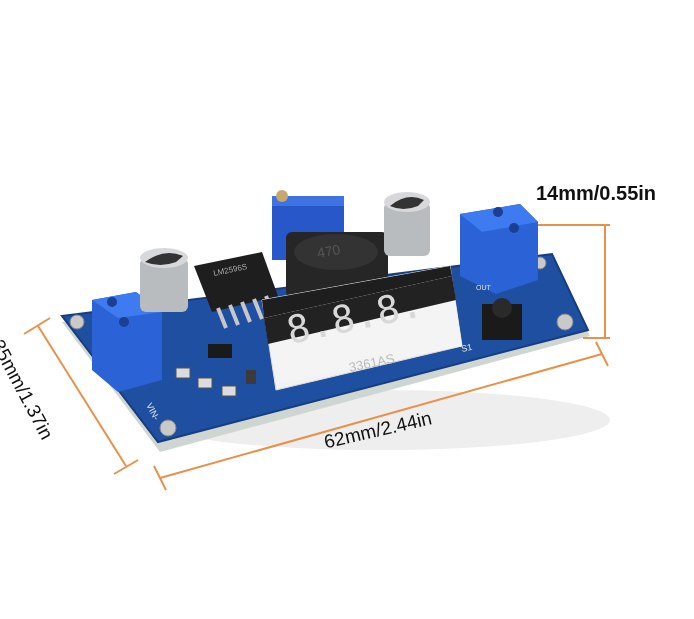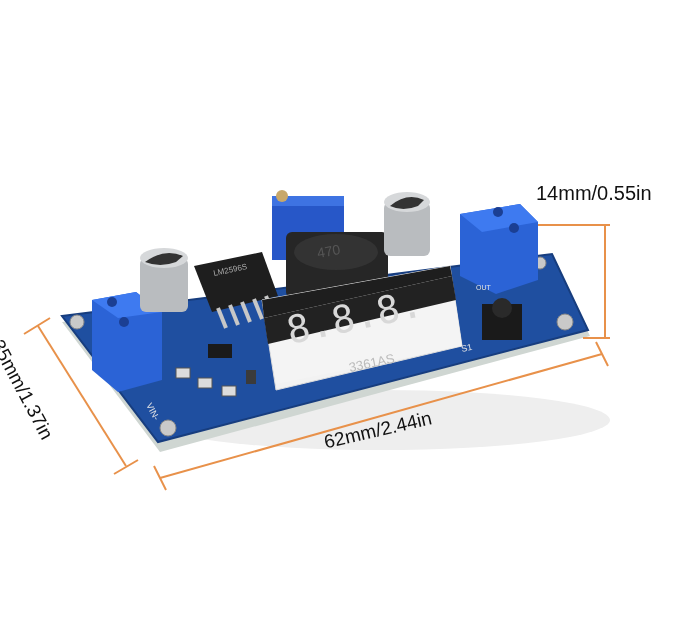--- a/index.html
+++ b/index.html
@@ -1,19 +1,19 @@
 <!DOCTYPE html>
 <html><head>
 <meta charset="utf-8">
 <style>
   html, body { margin:0; padding:0; }
   body { width:694px; height:619px; background:#ffffff; position:relative; overflow:hidden; font-family:"Liberation Sans", sans-serif; }
   .stage { position:absolute; left:0; top:0; width:694px; height:619px; }
   .dim-label { position:absolute; color:#111; font-size:19px; white-space:nowrap; font-family:"Liberation Sans", sans-serif; }
-  .dim-height { left:536px; top:182px; font-size:20px; }
+  .dim-height { left:536px; top:182px; font-size:20px;font-weight:bold; }
   .dim-length { left:322px; top:432px; transform:rotate(-13deg); transform-origin:left top; }
   .dim-width { left:6px; top:336px; transform:rotate(62deg); transform-origin:left top; }
   .seg { position:absolute; background:#e8914a; }
 </style>
 </head>
 <body>
 
 <div class="stage">
   <svg width="694" height="619" viewBox="0 0 694 619">
 

